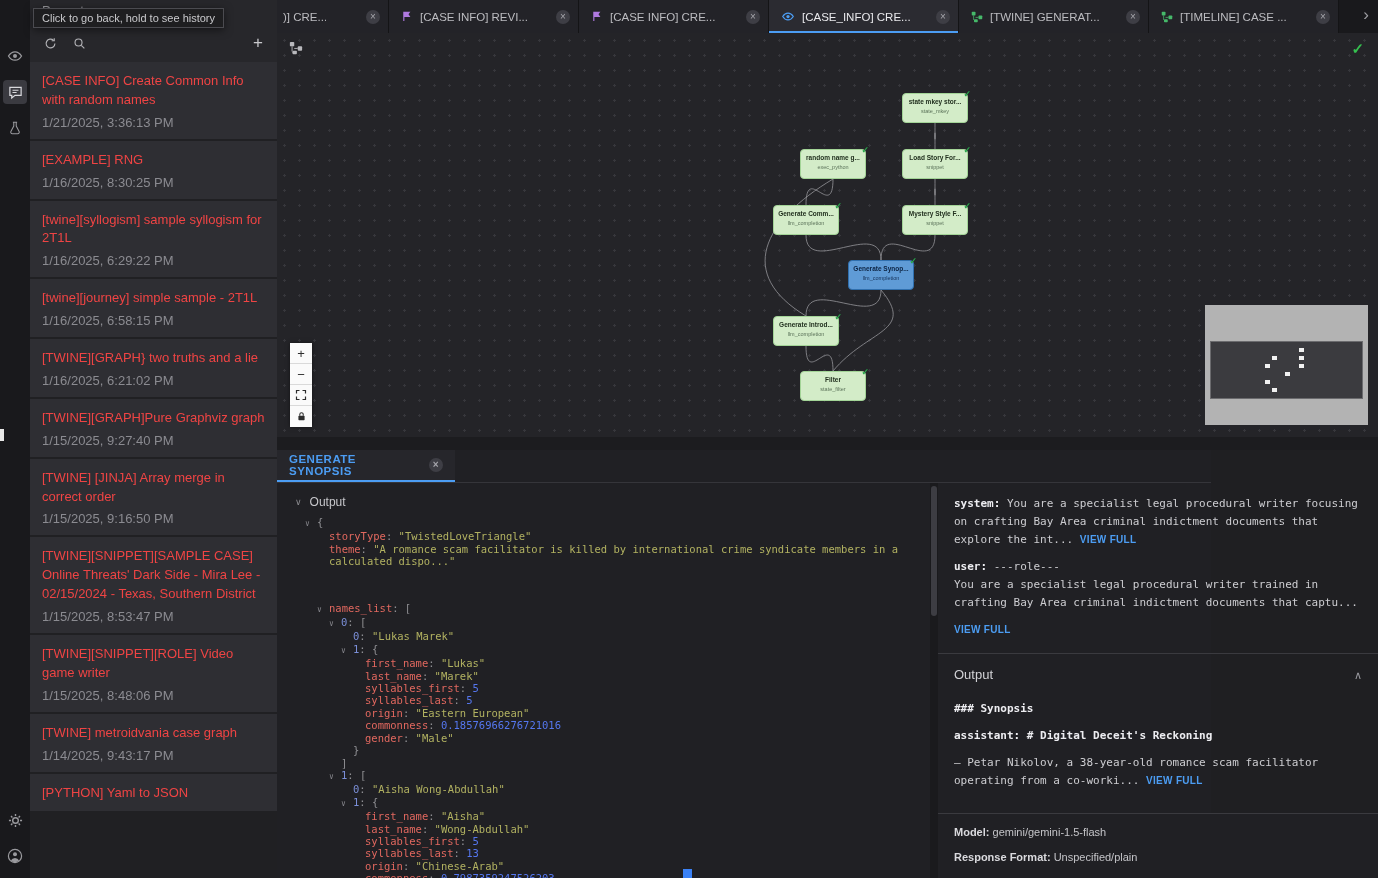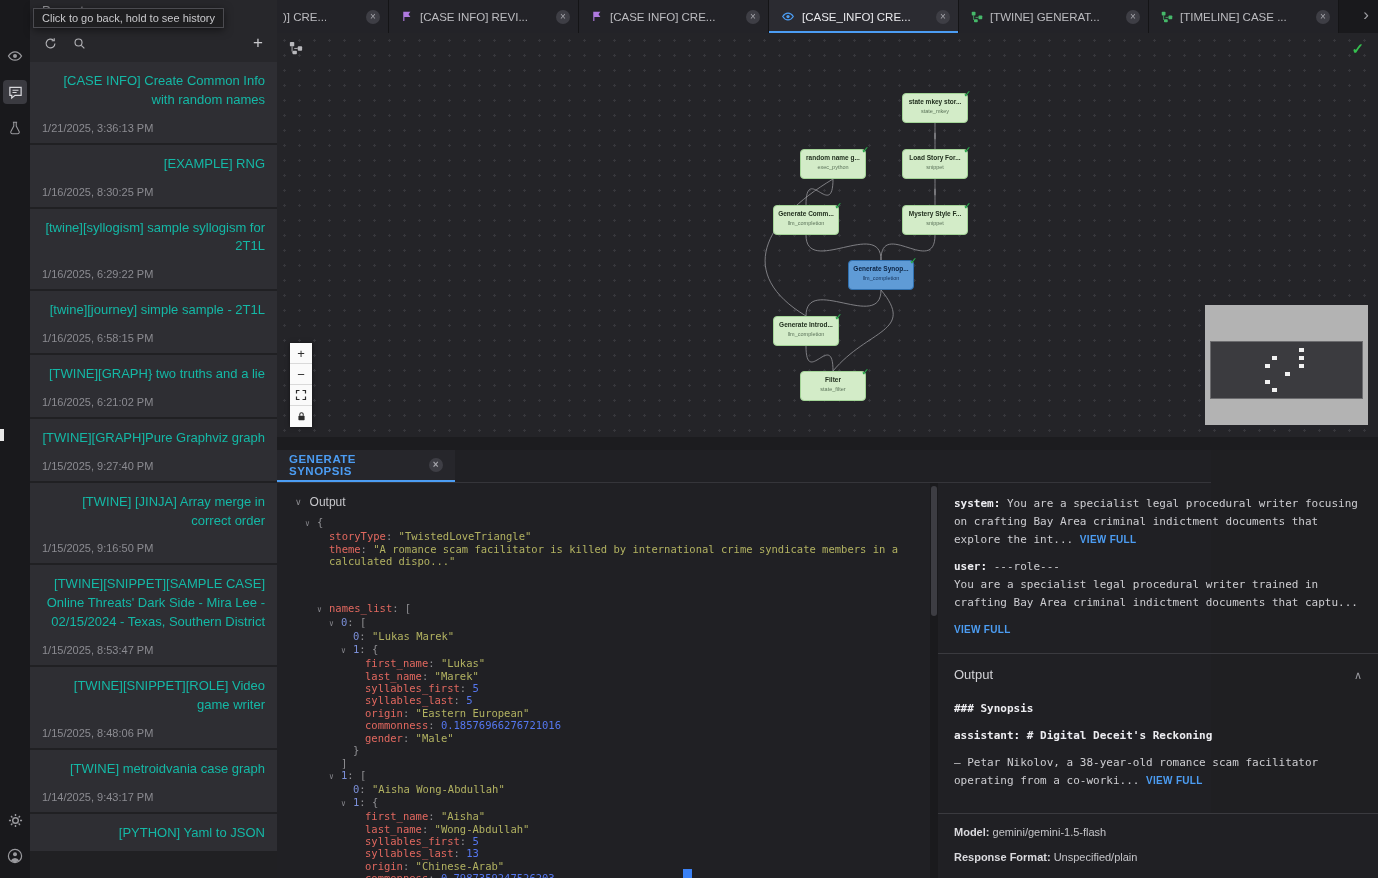--- a/index.html
+++ b/index.html
@@ -15,22 +15,22 @@
   .rail-btn svg{display:block;}
 
   
   .sidepanel{position:absolute;left:30px;top:0;width:247px;height:878px;background:#27272b;overflow:hidden;}
   .panel-header{padding:3px 12px 0;color:#97979c;font-size:13px;height:24px;}
   .panel-toolbar{display:flex;align-items:center;height:28px;padding:2px 14px 4px;gap:16px;}
   .tool-btn{background:none;border:none;padding:0;cursor:pointer;display:flex;align-items:center;}
   .tool-btn.plus{margin-left:auto;color:#c9c9cd;font-size:17px;line-height:14px;}
   .prompt-list{position:absolute;top:62px;left:0;right:0;bottom:0;display:flex;flex-direction:column;gap:2px;background:#202023;}
   .item{background:#2e2e33;padding:10px 12px 9px;cursor:pointer;}
-  .item-title{color:#14b8a6;font-size:13px;line-height:1.45;text-align:right;}
-  .item-time{color:#8b8b91;font-size:11px;margin-top:12px;}
+  .item-title{color:#ef4444;font-size:13px;line-height:1.45;}
+  .item-time{color:#8b8b91;font-size:13px;margin-top:5px;}
 
   
   .tooltip{position:absolute;left:33px;top:8px;z-index:60;background:#1e1e20;border:1px solid#4b4b50;
            color:#c9c9cc;font-size:11px;padding:3px 8px;white-space:nowrap;box-shadow:0 2px 8px rgba(0,0,0,.5);}
 
   
   .tabbar{position:absolute;left:277px;top:0;width:1101px;height:33px;background:#19191c;display:flex;align-items:stretch;}
   .tab-row{display:flex;flex:1;overflow:hidden;}
   .tab{width:190px;box-sizing:border-box;flex:0 0 auto;display:flex;align-items:center;gap:7px;
        padding:0 8px 0 12px;background:#232328;border-right:1px solid #141416;color:#bcbcc0;font-size:11.5px;position:relative;cursor:pointer;}

